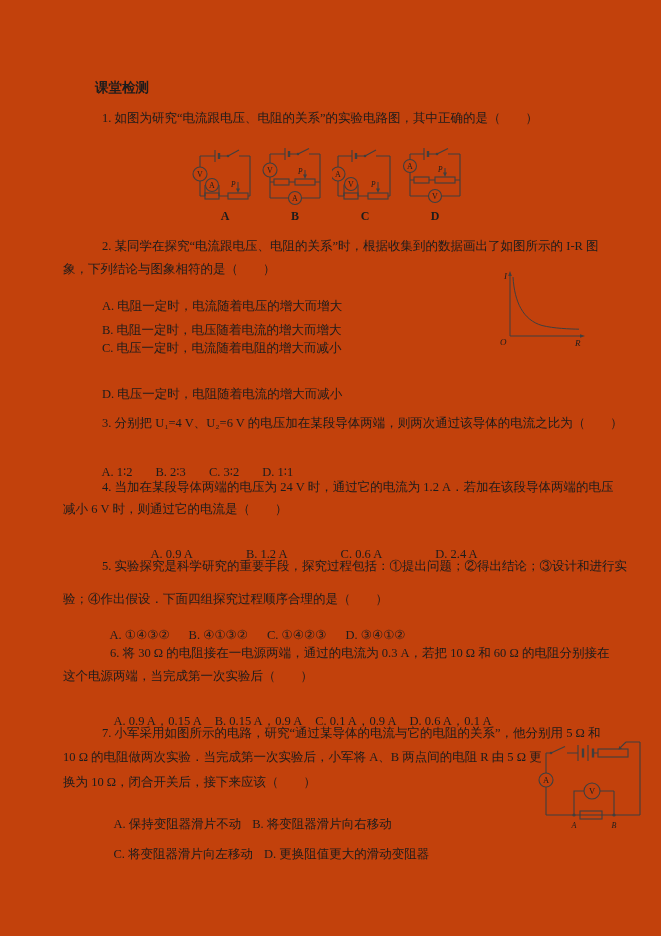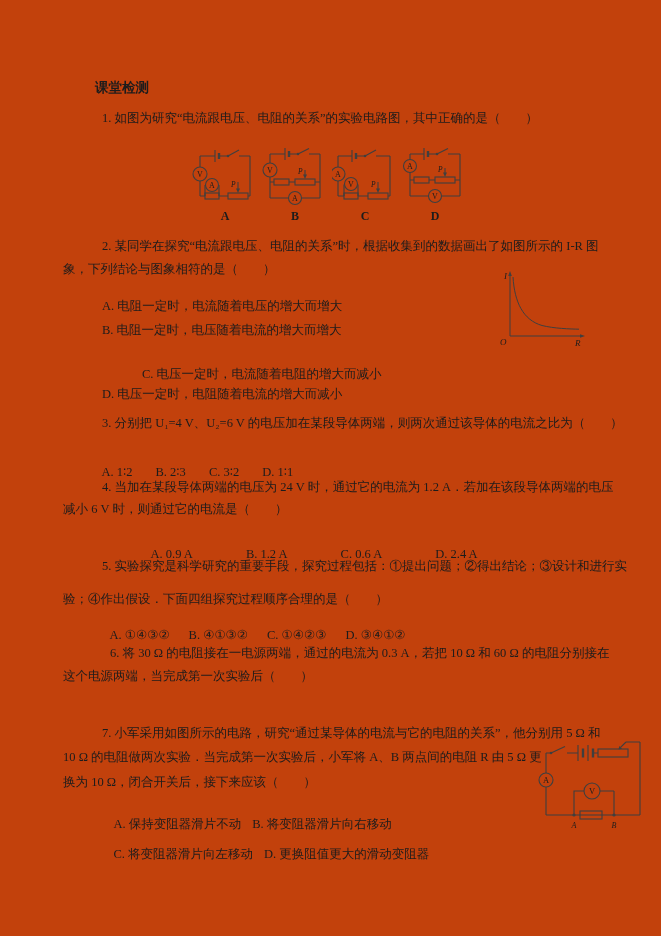--- a/index.html
+++ b/index.html
@@ -11,21 +11,21 @@
   .r3 span{margin-right:23px;}
   .r4 span{margin-right:15px;margin-left:38px;}
   .r5 span{margin-right:19px;}
   .r6 span{margin-right:13px;}
   .r7 span{margin-right:11px;}
   
   .p-title{left:95px;top:80px;}
   .p-q1l1{left:102px;top:110px;}
   .p-q2l1{left:102px;top:238px;} .p-q2l2{left:63px;top:261px;}
   .p-q2a{left:102px;top:290px;margin-top:8px;} .p-q2b{left:102px;top:322px;}
-  .p-q2c{left:102px;top:366px;margin-left:40px;} .p-q2d{left:102px;top:386px;}
+  .p-q2c{left:102px;top:340px;} .p-q2d{left:102px;top:386px;}
   .p-q3l1{left:102px;top:415px;} .p-q3r{left:89px;top:448px;}
   .p-q4l1{left:102px;top:479px;} .p-q4l2{left:63px;top:501px;} .p-q4r{left:100px;top:530px;}
   .p-q5l1{left:102px;top:558px;} .p-q5l2{left:63px;top:563px;margin-top:28px;} .p-q5r{left:97px;top:611px;}
   .p-q6l1{left:102px;top:645px;margin-left:8px;} .p-q6l2{left:63px;top:668px;} .p-q6r{left:101px;top:697px;}
   .p-q7l1{left:102px;top:725px;} .p-q7l2{left:63px;top:749px;} .p-q7l3{left:63px;top:774px;}
   .p-q7r1{left:101px;top:800px;} .p-q7r2{left:101px;top:830px;}
   
   .fig1{position:absolute;left:192px;top:144px;display:flex;}
   .ccell{width:66px;margin-right:4px;}
   .clabel{text-align:center;font-weight:bold;font-size:12px;margin-top:-3px;
@@ -208,20 +208,23 @@
   </div>
 
   <div class="t p-q5l1">5. 实验探究是科学研究的重要手段，探究过程包括：①提出问题；②得出结论；③设计和进行实</div>
   <div class="t p-q5l2">验；④作出假设．下面四组探究过程顺序合理的是（　　）</div>
   <div class="t p-q5r optrow r5">
     <span>A. ①④③②</span><span>B. ④①③②</span><span>C. ①④②③</span><span>D. ③④①②</span>
   </div>
 
   <div class="t p-q6l1">6. 将 30 Ω 的电阻接在一电源两端，通过的电流为 0.3 A，若把 10 Ω 和 60 Ω 的电阻分别接在</div>
   <div class="t p-q6l2">这个电源两端，当完成第一次实验后（　　）</div>
+  <div class="t p-q6r optrow r6">
+    <span>A. 0.9 A，0.15 A</span><span>B. 0.15 A，0.9 A</span><span>C. 0.1 A，0.9 A</span><span>D. 0.6 A，0.1 A</span>
+  </div>
 
   <div class="t p-q7l1">7. 小军采用如图所示的电路，研究“通过某导体的电流与它的电阻的关系”，他分别用 5 Ω 和</div>
   <div class="t p-q7l2">10 Ω 的电阻做两次实验．当完成第一次实验后，小军将 A、B 两点间的电阻 R 由 5 Ω 更</div>
   <div class="t p-q7l3">换为 10 Ω，闭合开关后，接下来应该（　　）</div>
   <div class="t p-q7r1 optrow r7">
     <span>A. 保持变阻器滑片不动</span><span>B. 将变阻器滑片向右移动</span>
   </div>
   <div class="t p-q7r2 optrow r7">
     <span>C. 将变阻器滑片向左移动</span><span>D. 更换阻值更大的滑动变阻器</span>
   </div>

